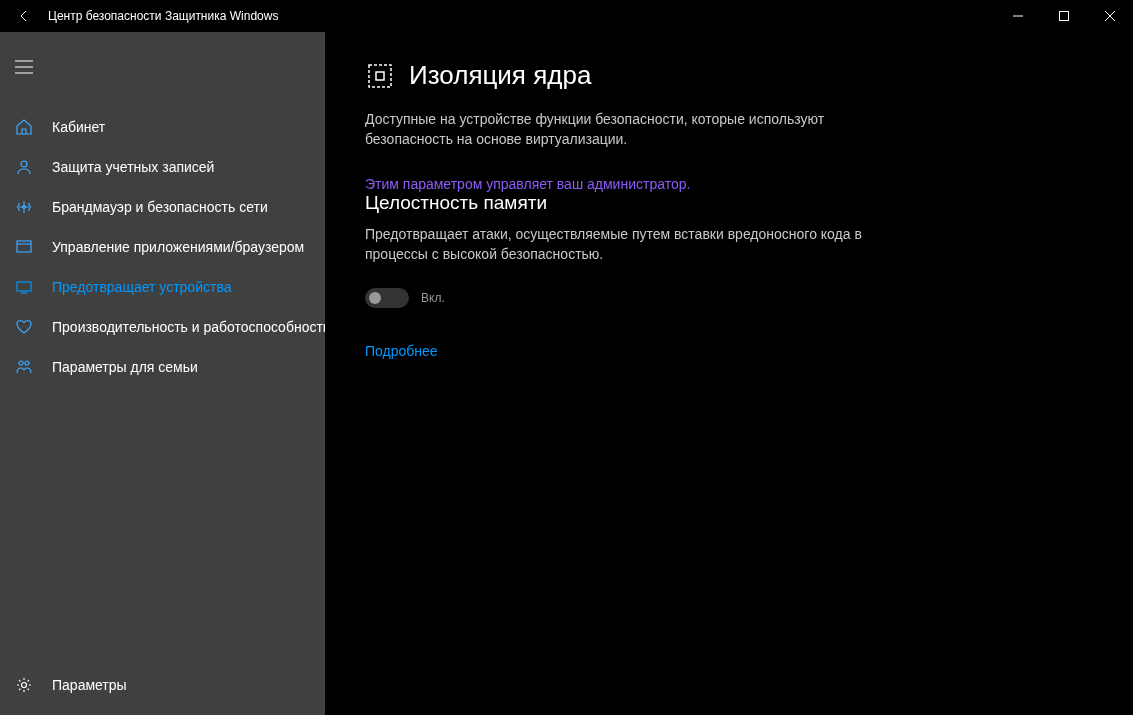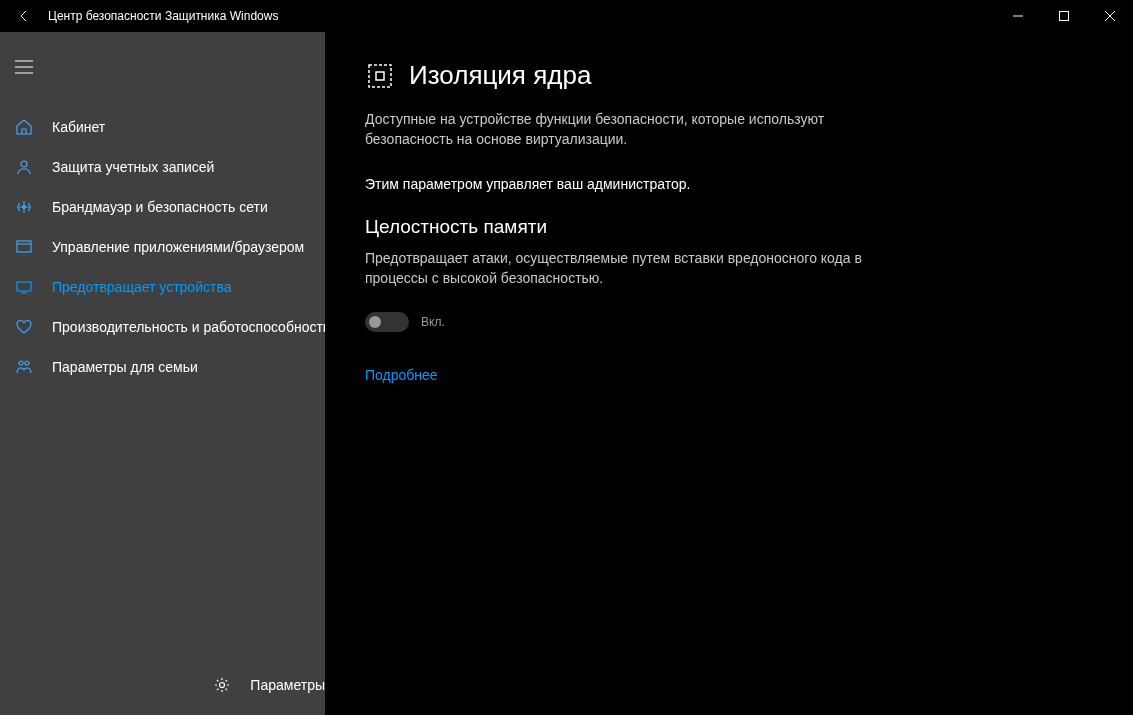--- a/index.html
+++ b/index.html
@@ -16,21 +16,21 @@
 .nav-item .icon { width:20px; height:20px; display:flex; align-items:center; justify-content:center; margin-right:18px; flex-shrink:0; }
 .nav-item.active { color:#0099ff; }
 .nav-item.active .icon svg { stroke:#0099ff; fill:none; }
 .nav-item.active .icon svg * { stroke:#0099ff; }
 .spacer { flex:1; }
 .main { flex:1; background:#000; padding:28px 64px 0 40px; overflow:hidden; }
 .page-header { display:flex; align-items:center; margin-bottom:18px; }
 .page-header .icon { width:30px; height:30px; margin-right:14px; }
 .page-title { font-size:26px; font-weight:400; color:#fff; }
 .description { font-size:14px; color:#c9c9c9; line-height:1.45; max-width:540px; margin-bottom:26px; }
-.admin-notice { font-size:14px; color:#ffffff; margin-bottom:24px; }
+.admin-notice { font-size:14px; color:#8b5cf6; margin-bottom:0; }
 .subheading { font-size:19px; color:#fff; font-weight:400; margin-bottom:10px; }
 .sub-description { font-size:14px; color:#c9c9c9; line-height:1.45; max-width:560px; margin-bottom:24px; }
 .toggle-row { display:flex; align-items:center; margin-bottom:34px; }
 .toggle { width:44px; height:20px; border-radius:10px; background:#333; position:relative; margin-right:12px; cursor:pointer; }
 .toggle-knob { width:12px; height:12px; border-radius:50%; background:#999; position:absolute; top:4px; left:4px; }
 .toggle-label { font-size:12px; color:#999; }
 .link { font-size:14px; color:#0099ff; cursor:pointer; }
 svg { display:block; }
 </style>
 </head>
@@ -135,21 +135,21 @@
             <circle cx="6" cy="5" r="2" stroke="#3da9ff" stroke-width="1.2" fill="none"></circle>
             <circle cx="12" cy="5" r="2" stroke="#3da9ff" stroke-width="1.2" fill="none"></circle>
             <path d="M2 15 C2 11 4 10 6 10 C8 10 8 11 9 12 C10 11 10 10 12 10 C14 10 16 11 16 15" stroke="#3da9ff" stroke-width="1.2" fill="none"></path>
           </svg>
       </span>
       <span>Параметры для семьи</span>
     </div>
 
     <div class="spacer"></div>
 
-    <div class="nav-item" style="margin-bottom:10px;justify-content:flex-end;">
+    <div class="nav-item" style="margin-bottom:10px;">
       <span class="icon">
         <svg width="18" height="18" viewBox="0 0 18 18">
             <circle cx="9" cy="9" r="2.5" stroke="#fff" stroke-width="1.2" fill="none"></circle>
             <path d="M9 2 L9 4 M9 14 L9 16 M2 9 L4 9 M14 9 L16 9 M4 4 L5.4 5.4 M12.6 12.6 L14 14 M14 4 L12.6 5.4 M5.4 12.6 L4 14" stroke="#fff" stroke-width="1.2"></path>
           </svg>
       </span>
       <span>Параметры</span>
     </div>
   </div>
 

